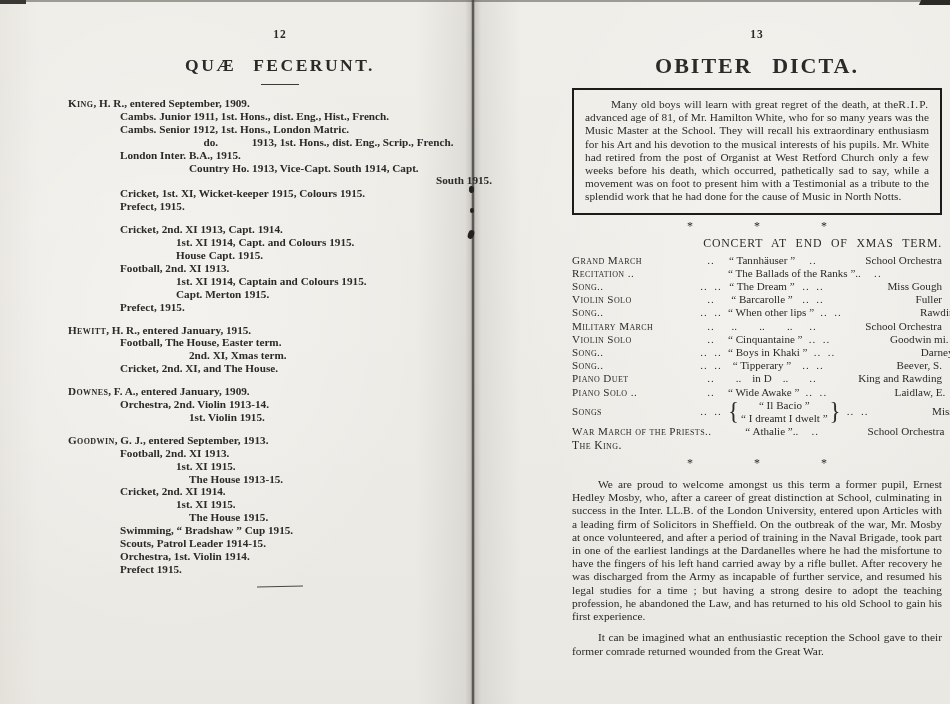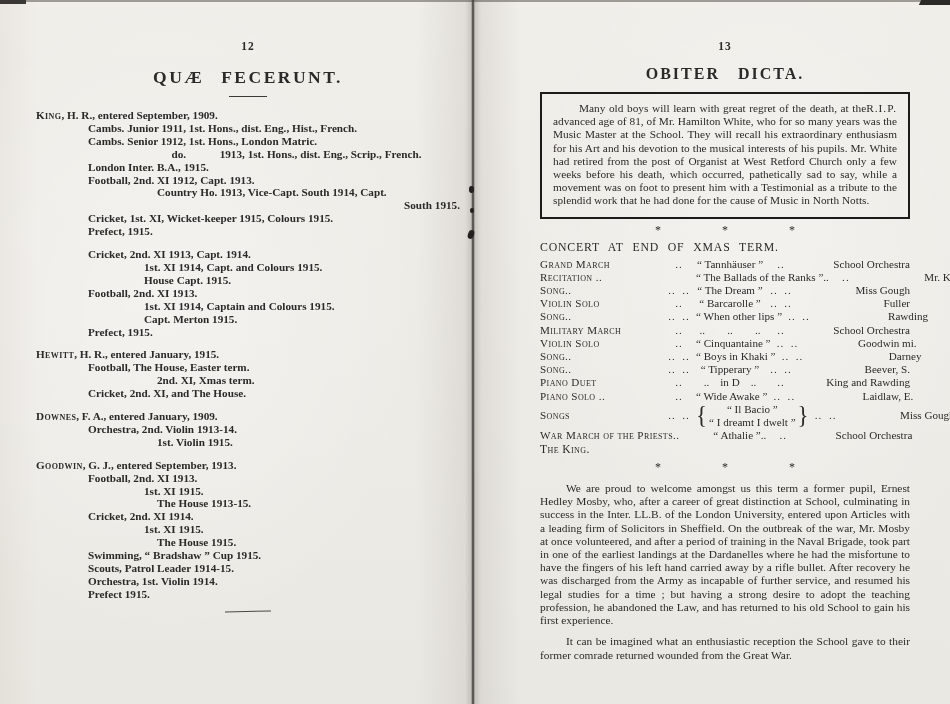--- a/index.html
+++ b/index.html
@@ -17,43 +17,43 @@
   .gutter{position:absolute;left:465px;top:0;width:16px;height:704px;
     background:linear-gradient(90deg, rgba(0,0,0,0) 0%, rgba(50,45,40,.12) 38%, rgba(35,33,30,.9) 50%, rgba(50,45,40,.12) 62%, rgba(0,0,0,0) 100%);}
   .blemish{position:absolute;background:#23211f;border-radius:45%;}
   .b1{left:469px;top:186px;width:5px;height:7px;}
   .b2{left:470px;top:208px;width:4px;height:5px;}
   .b3{left:468px;top:230px;width:6px;height:9px;transform:rotate(18deg);}
   .edge-top{position:absolute;left:0;top:0;width:950px;height:2px;background:rgba(75,70,64,.5);}
   .corner-tl{position:absolute;left:0;top:0;width:26px;height:4px;background:#3a3835;}
   .corner-tr{position:absolute;right:0;top:0;width:34px;height:5px;background:#2c2a27;transform:skewX(-25deg) translateX(4px);}
 
-  .col{position:absolute;top:40px;}
+  .col{position:absolute;top:28px;margin-left:32px;}
   .col-left{left:36px;width:424px;}
   .col-right{left:540px;width:370px;}
 
   .pagenum{text-align:center;font-weight:700;font-size:11.5px;letter-spacing:1px;}
   .ptitle{text-align:center;font-weight:700;margin-top:15px;}
   .ptitle-left{font-size:17.5px;letter-spacing:2.5px;word-spacing:10px;}
-  .ptitle-right{font-size:16px;letter-spacing:2px;word-spacing:12px;margin-top:13px;}
+  .ptitle-right{font-size:22px;letter-spacing:2px;word-spacing:12px;margin-top:13px;}
   .title-rule{width:38px;border-top:1.7px solid #3c3a37;margin:8px auto 12px;}
   .end-rule{width:46px;border-top:1.7px solid #4a4844;margin:7px auto 0;transform:rotate(-1.5deg);}
 
   .entries{font-size:11.2px;line-height:12.9px;}
   .entry{margin-bottom:10px;}
   .line{white-space:nowrap;font-weight:bold;}
   .sc{font-variant:small-caps;letter-spacing:.4px;}
 
   .obit-box{border:2.4px solid #1c1b19;margin-top:9px;padding:8px 11px 9px;
     font-size:11.3px;line-height:13.2px;text-align:justify;}
   .obit-text{display:inline;}
   .indent{text-indent:26px;display:block;}
   .rip{float:right;letter-spacing:1px;}
   .stars{text-align:center;word-spacing:58px;font-size:12px;margin-top:5px;line-height:12px;}
-  .concert-h{text-align:left;font-size:11.8px;letter-spacing:.8px;word-spacing:5px;margin-top:4px;}
+  .concert-h{text-align:right;font-size:11.8px;letter-spacing:.8px;word-spacing:5px;margin-top:4px;}
   .prog-h{text-align:center;font-size:12.2px;letter-spacing:1px;margin-top:2px;}
 
   .prog-rows{margin-top:3px;font-size:11.1px;}
   .prow{display:flex;align-items:center;line-height:13.2px;}
   .pitem{flex:0 0 122px;white-space:nowrap;}
   .pdots{flex:0 0 34px;text-align:center;white-space:nowrap;letter-spacing:1px;}
   .pmid{flex:1;text-align:center;white-space:nowrap;}
   .pperf{flex:0 0 112px;text-align:right;white-space:nowrap;}
   .pmid.stack{display:flex;align-items:center;justify-content:center;gap:2px;}
   .stacklines{display:inline-flex;flex-direction:column;}
@@ -82,21 +82,20 @@
     <div class="pagenum">12</div>
     <div class="ptitle ptitle-left">QUÆ FECERUNT.</div>
     <div class="title-rule"></div>
     <div class="entries">
         <div class="entry">
           <div class="line"><span class="sc">King</span>, H. R., entered September, 1909.</div>
           <div class="line" style="padding-left: 52px;">Cambs. Junior 1911, 1st. Hons., dist. Eng., Hist., French.</div>
           <div class="line" style="padding-left: 52px;">Cambs. Senior 1912, 1st. Hons., London Matric.</div>
           <div class="line" style="padding-left: 97px; text-align: center;">do.   1913, 1st. Hons., dist. Eng., Scrip., French.</div>
           <div class="line" style="padding-left: 52px;">London Inter. B.A., 1915.</div>
-          <div class="line" style="padding-left: 52px;">Football, 2nd. XI 1912, Capt. 1913.</div>
           <div class="line" style="padding-left: 121px;">Country Ho. 1913, Vice-Capt. South 1914, Capt.</div>
           <div class="line" style="padding-left: 138px; text-align: right;">South 1915.</div>
           <div class="line" style="padding-left: 52px;">Cricket, 1st. XI, Wicket-keeper 1915, Colours 1915.</div>
           <div class="line" style="padding-left: 52px;">Prefect, 1915.</div>
         </div>
         <div class="entry">
           <div class="line" style="padding-left: 52px;">Cricket, 2nd. XI 1913, Capt. 1914.</div>
           <div class="line" style="padding-left: 108px;">1st. XI 1914, Capt. and Colours 1915.</div>
           <div class="line" style="padding-left: 108px;">House Capt. 1915.</div>
           <div class="line" style="padding-left: 52px;">Football, 2nd. XI 1913.</div>

